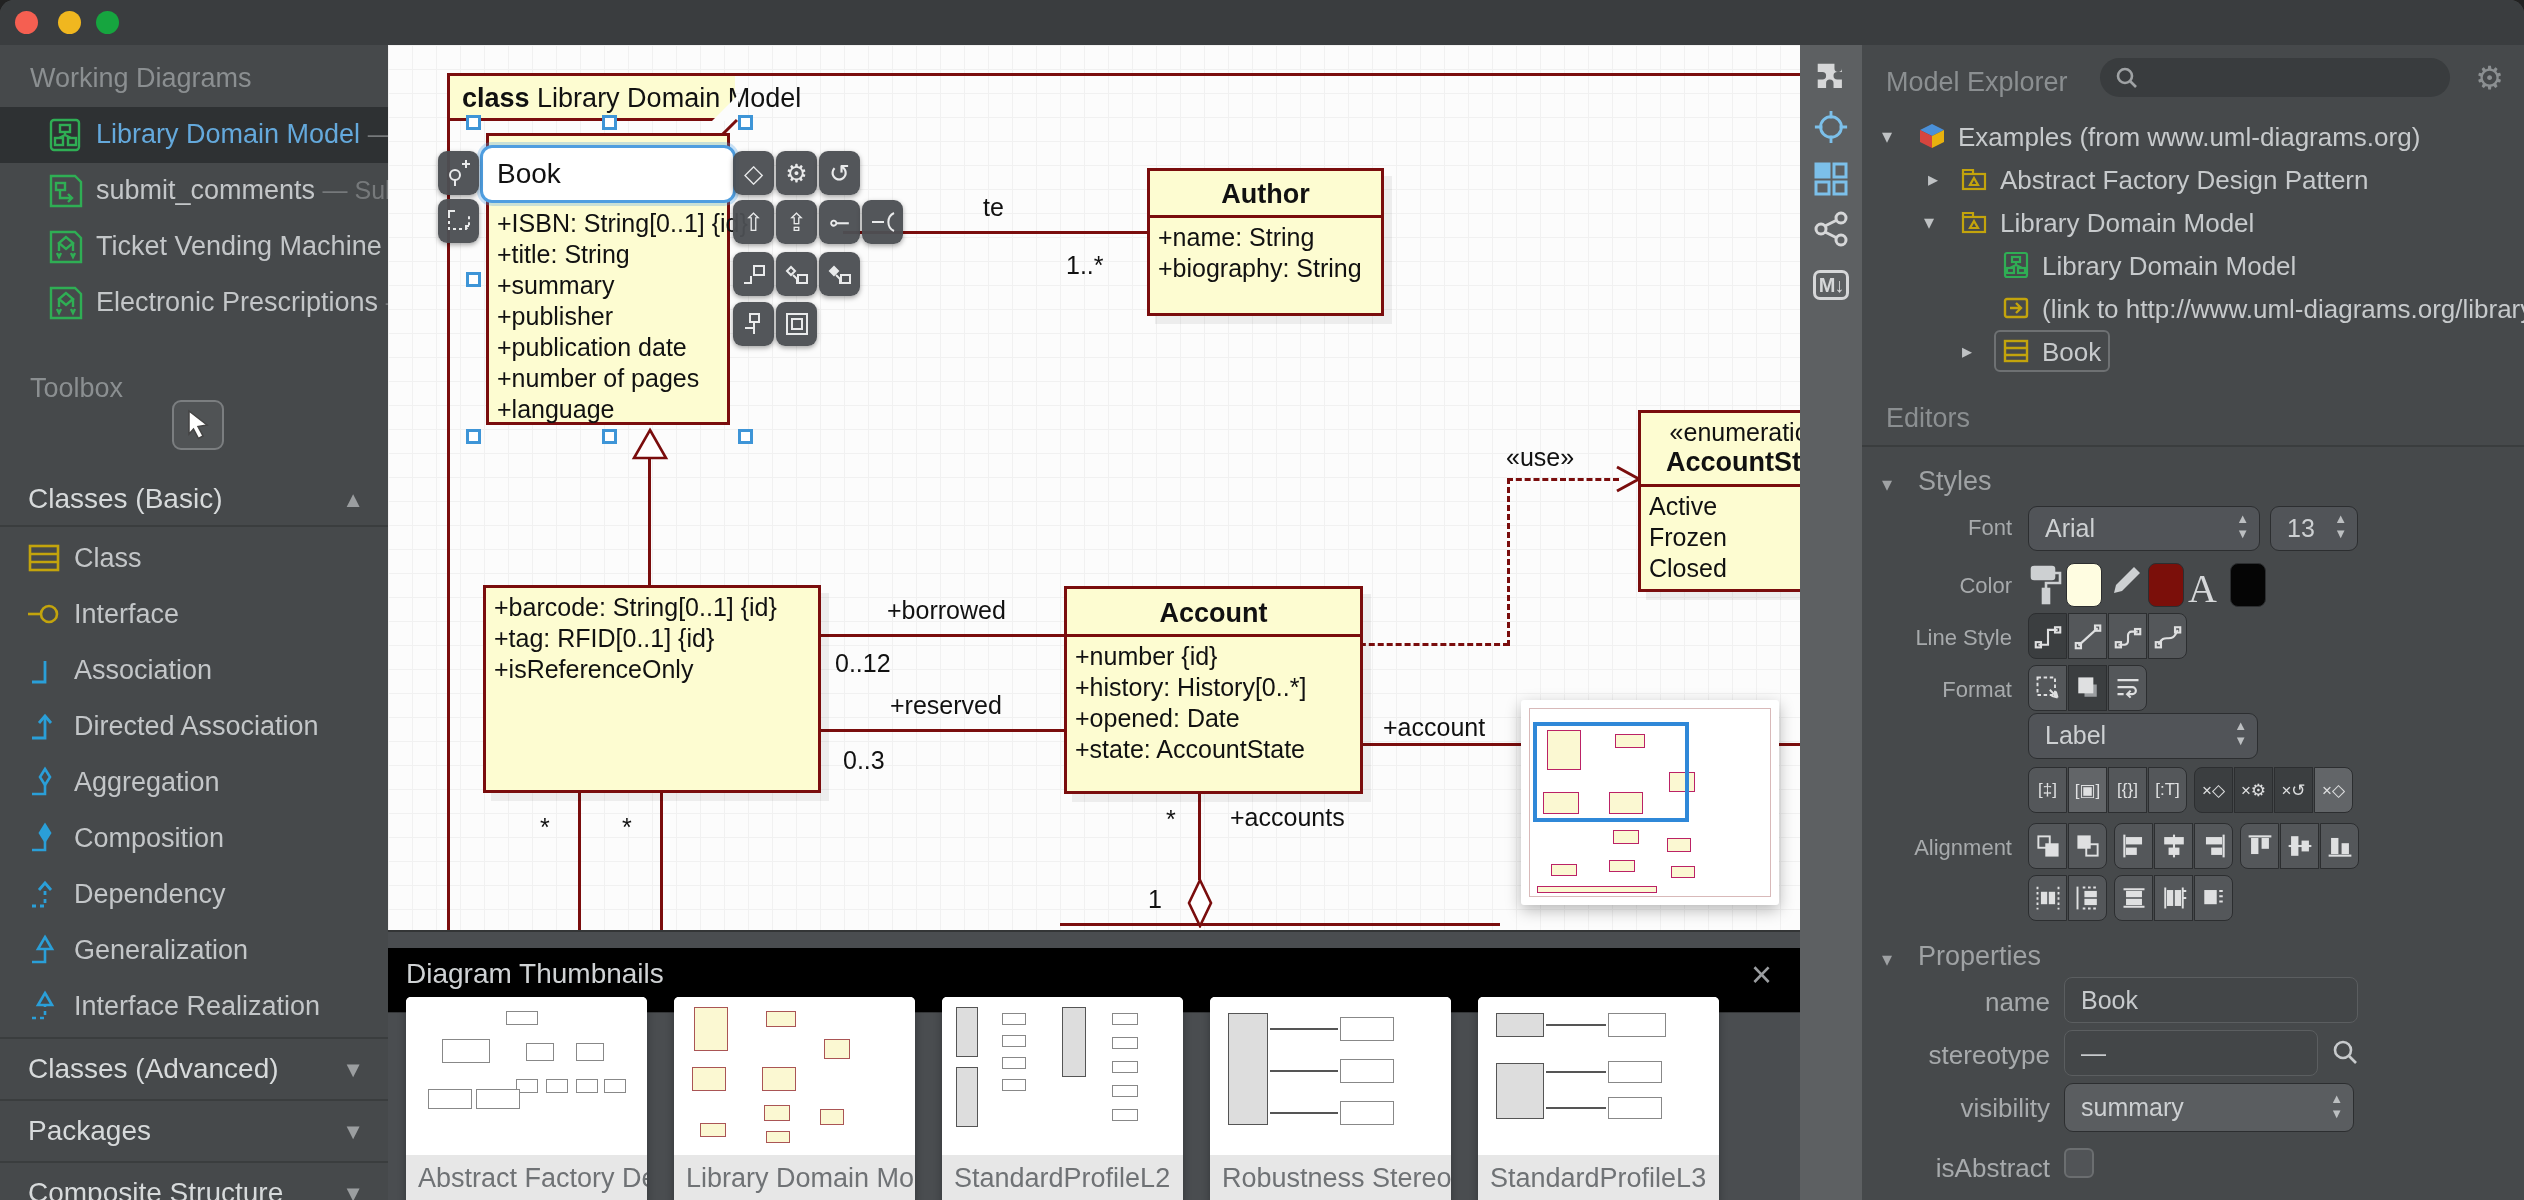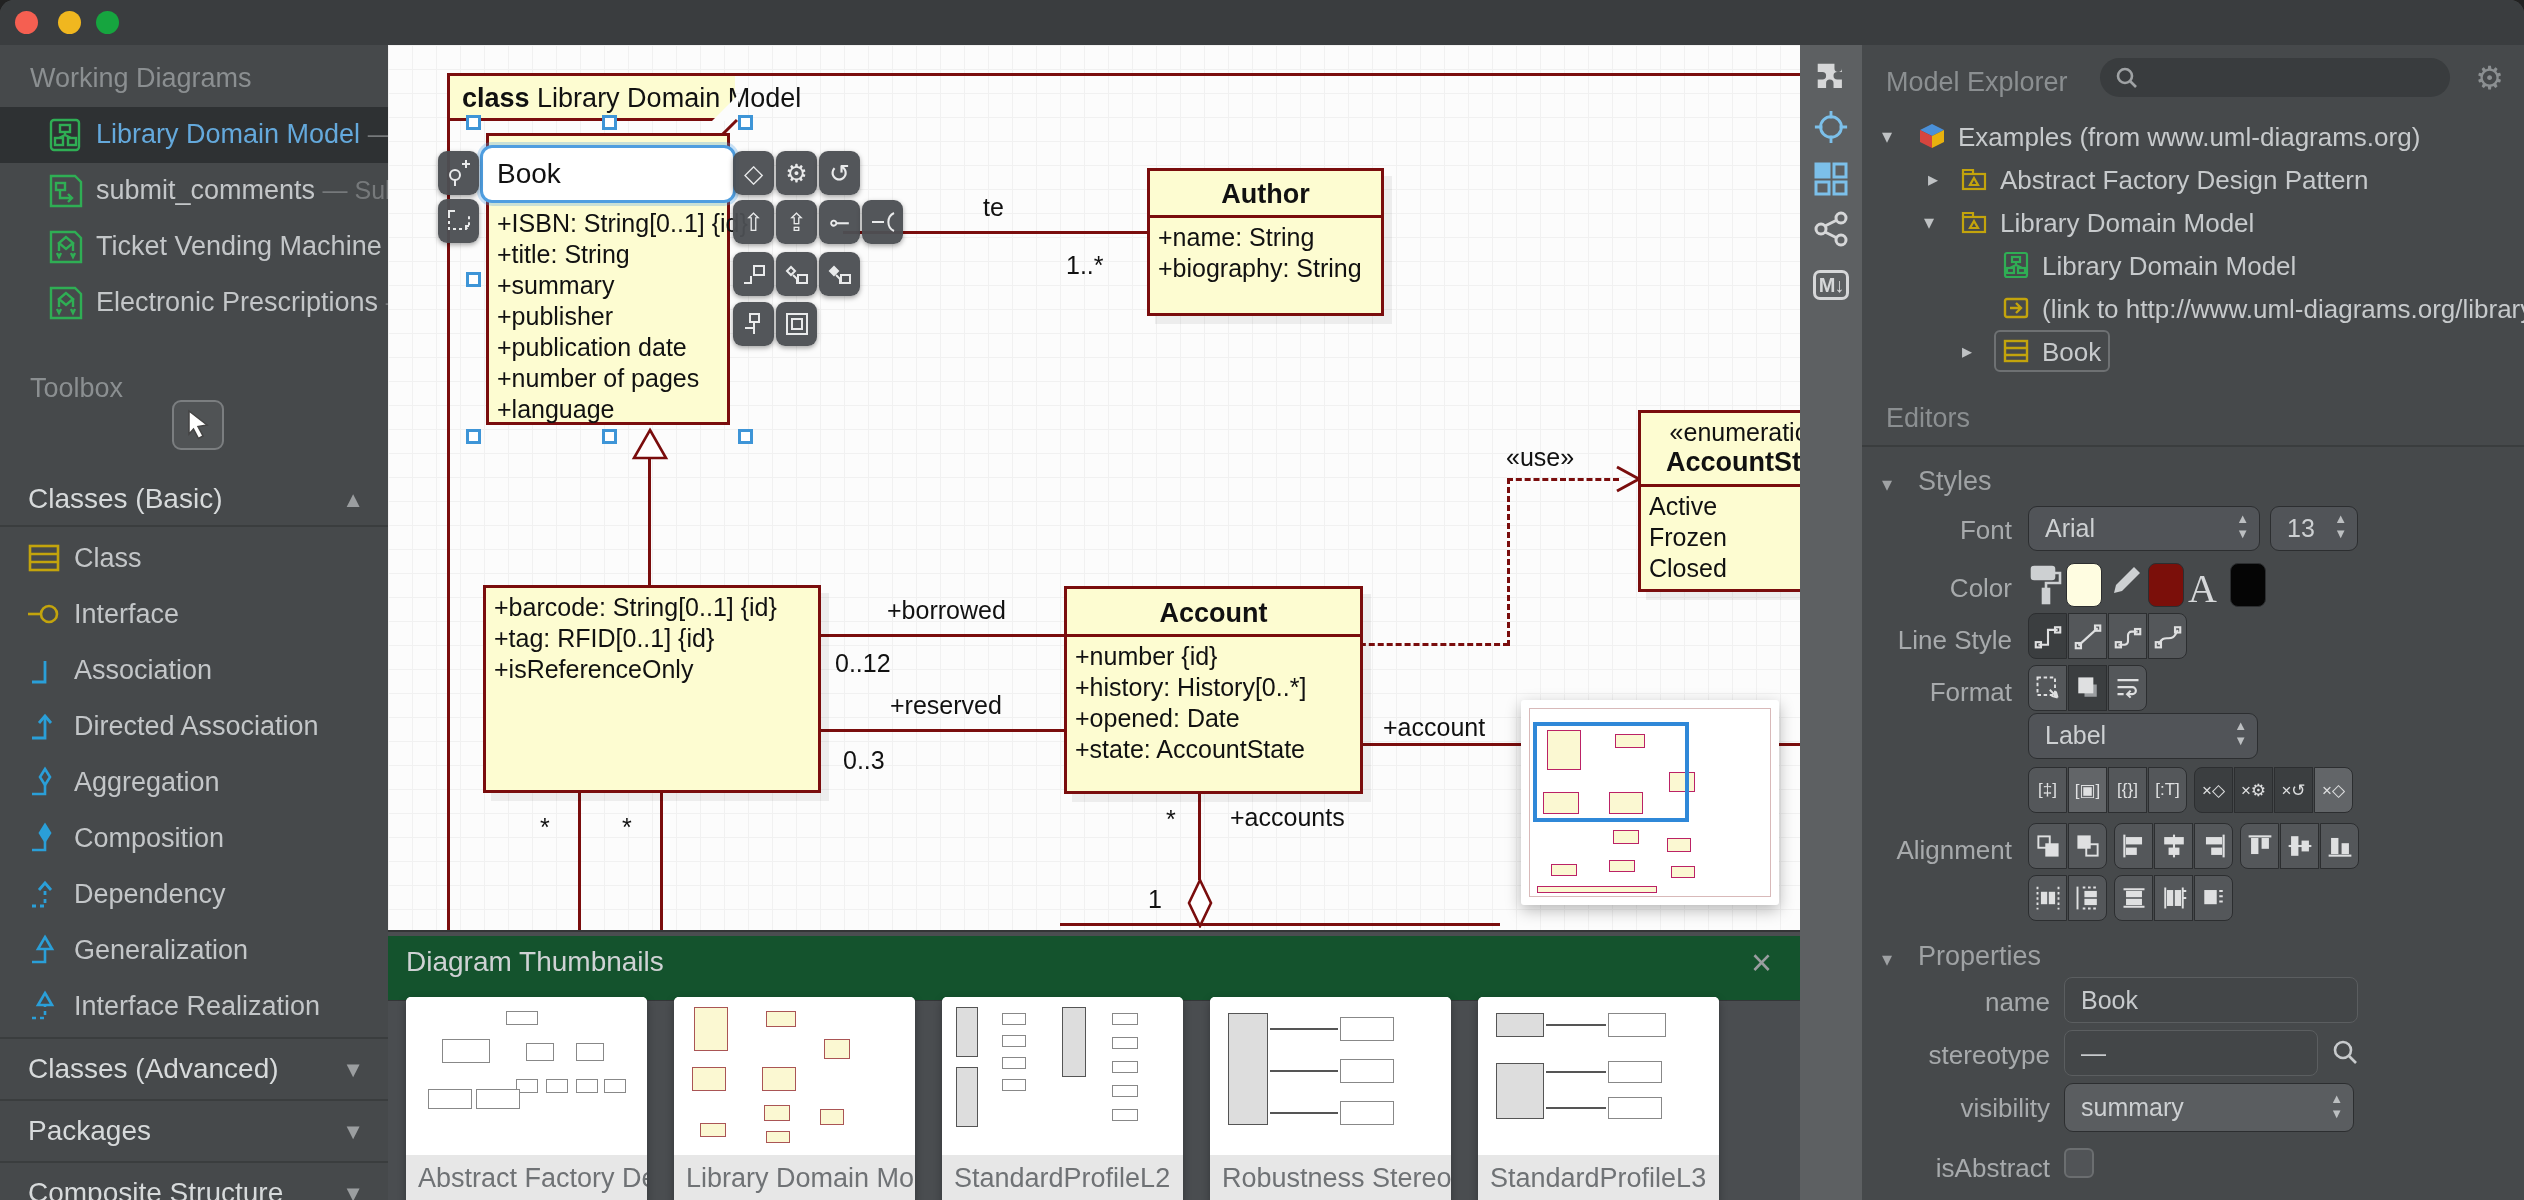--- a/index.html
+++ b/index.html
@@ -68,37 +68,37 @@
   .rp-label{position:absolute;color:#8b8f91;font-size:27px}
   .search{position:absolute;left:238px;top:13px;width:350px;height:39px;background:#393c3e;border-radius:20px}
   .search input{position:absolute;left:48px;top:2px;width:290px;height:33px;background:transparent;border:none;outline:none;color:#c7cacc;font-size:24px}
   .tree-row{position:absolute;left:0;width:662px;height:43px}
   .tree-caret{position:absolute;top:9px;color:#bfc2c4;font-size:20px}
   .tree-ic{position:absolute;top:7px;width:28px;height:28px}
   .tree-lb{position:absolute;top:7px;color:#c7cacc;font-size:26px;white-space:nowrap}
   .focus-box{position:absolute;border:2px solid #6e7173;border-radius:6px}
   .sec-caret{position:absolute;color:#9fa2a4;font-size:20px}
   .sec-title{position:absolute;color:#9fa2a4;font-size:27px}
-  .lblS{position:absolute;left:0;width:150px;text-align:right;color:#a7aaac;font-size:26px}
+  .lblS{position:absolute;left:0;width:150px;text-align:right;color:#a7aaac;font-size:22px}
   .lblP{position:absolute;left:0;width:188px;text-align:right;color:#a7aaac;font-size:26px}
   .rsel{position:absolute;background:#515458;border:1px solid #2c2e30;border-radius:9px;color:#cdd0d2;font-size:25px}
   .rsel .v{position:absolute;left:16px;top:7px;white-space:nowrap}
   .rsel .arr{position:absolute;right:10px;top:4px;color:#bcbfc1;font-size:13px;line-height:15px;text-align:center}
   .rinput{position:absolute;background:#434648;border:1px solid #5b5e60;border-radius:8px;color:#c7cacc;font-size:25px}
   .rinput .v{position:absolute;left:16px;top:8px}
   .ibtn{position:absolute;width:39px;height:46px;background:#54575a;border:1px solid #2c2e30;display:flex;align-items:center;justify-content:center;color:#dfe0e1;font-size:17px}
   .ibtn.first{border-radius:8px 0 0 8px}.ibtn.last{border-radius:0 8px 8px 0}
   .ibtn.pressed{background:#3b3e40}
   .ibtn.lit{background:#626568}
   .swatch{position:absolute;width:36px;height:44px;border-radius:8px;border:1px solid #2c2e30}
   .chk{position:absolute;width:30px;height:30px;border:2px solid #6b6e70;border-radius:6px;background:#515457}
 
   
   .thumbs{position:absolute;left:388px;top:930px;width:1412px;height:270px;background:#4a4d50;border-top:2px solid #333536}
-  .thumbs .head{position:absolute;left:0;top:4px;width:1412px;height:65px;background:#14532d;border-bottom:1px solid #343638}
+  .thumbs .head{position:absolute;left:0;top:16px;width:1412px;height:65px;background:#000000;border-bottom:1px solid #343638}
   .thumbs .head .t{position:absolute;left:18px;top:10px;color:#cfd2d4;font-size:28px}
   .thumbs .head .x{position:absolute;right:28px;top:6px;color:#9a9da0;font-size:36px}
   .card{position:absolute;top:65px;width:241px;height:210px;background:#fff;border-radius:5px;box-shadow:0 3px 8px rgba(0,0,0,.3);overflow:hidden}
   .card .art{position:absolute;left:0;top:0;width:241px;height:158px;background:#fff}
   .card .cap{position:absolute;left:0;top:158px;width:241px;height:52px;background:#e7e7e7;color:#6f7275;font-size:27px;padding:8px 0 0 12px;white-space:nowrap;overflow:hidden}
   .mb{position:absolute;border:1px solid #888;background:#fff}
   .mb.y{border-color:#a55;background:#fbf8d2}
   .mb.g{background:#ddd;border-color:#555}
 </style>
 </head>

